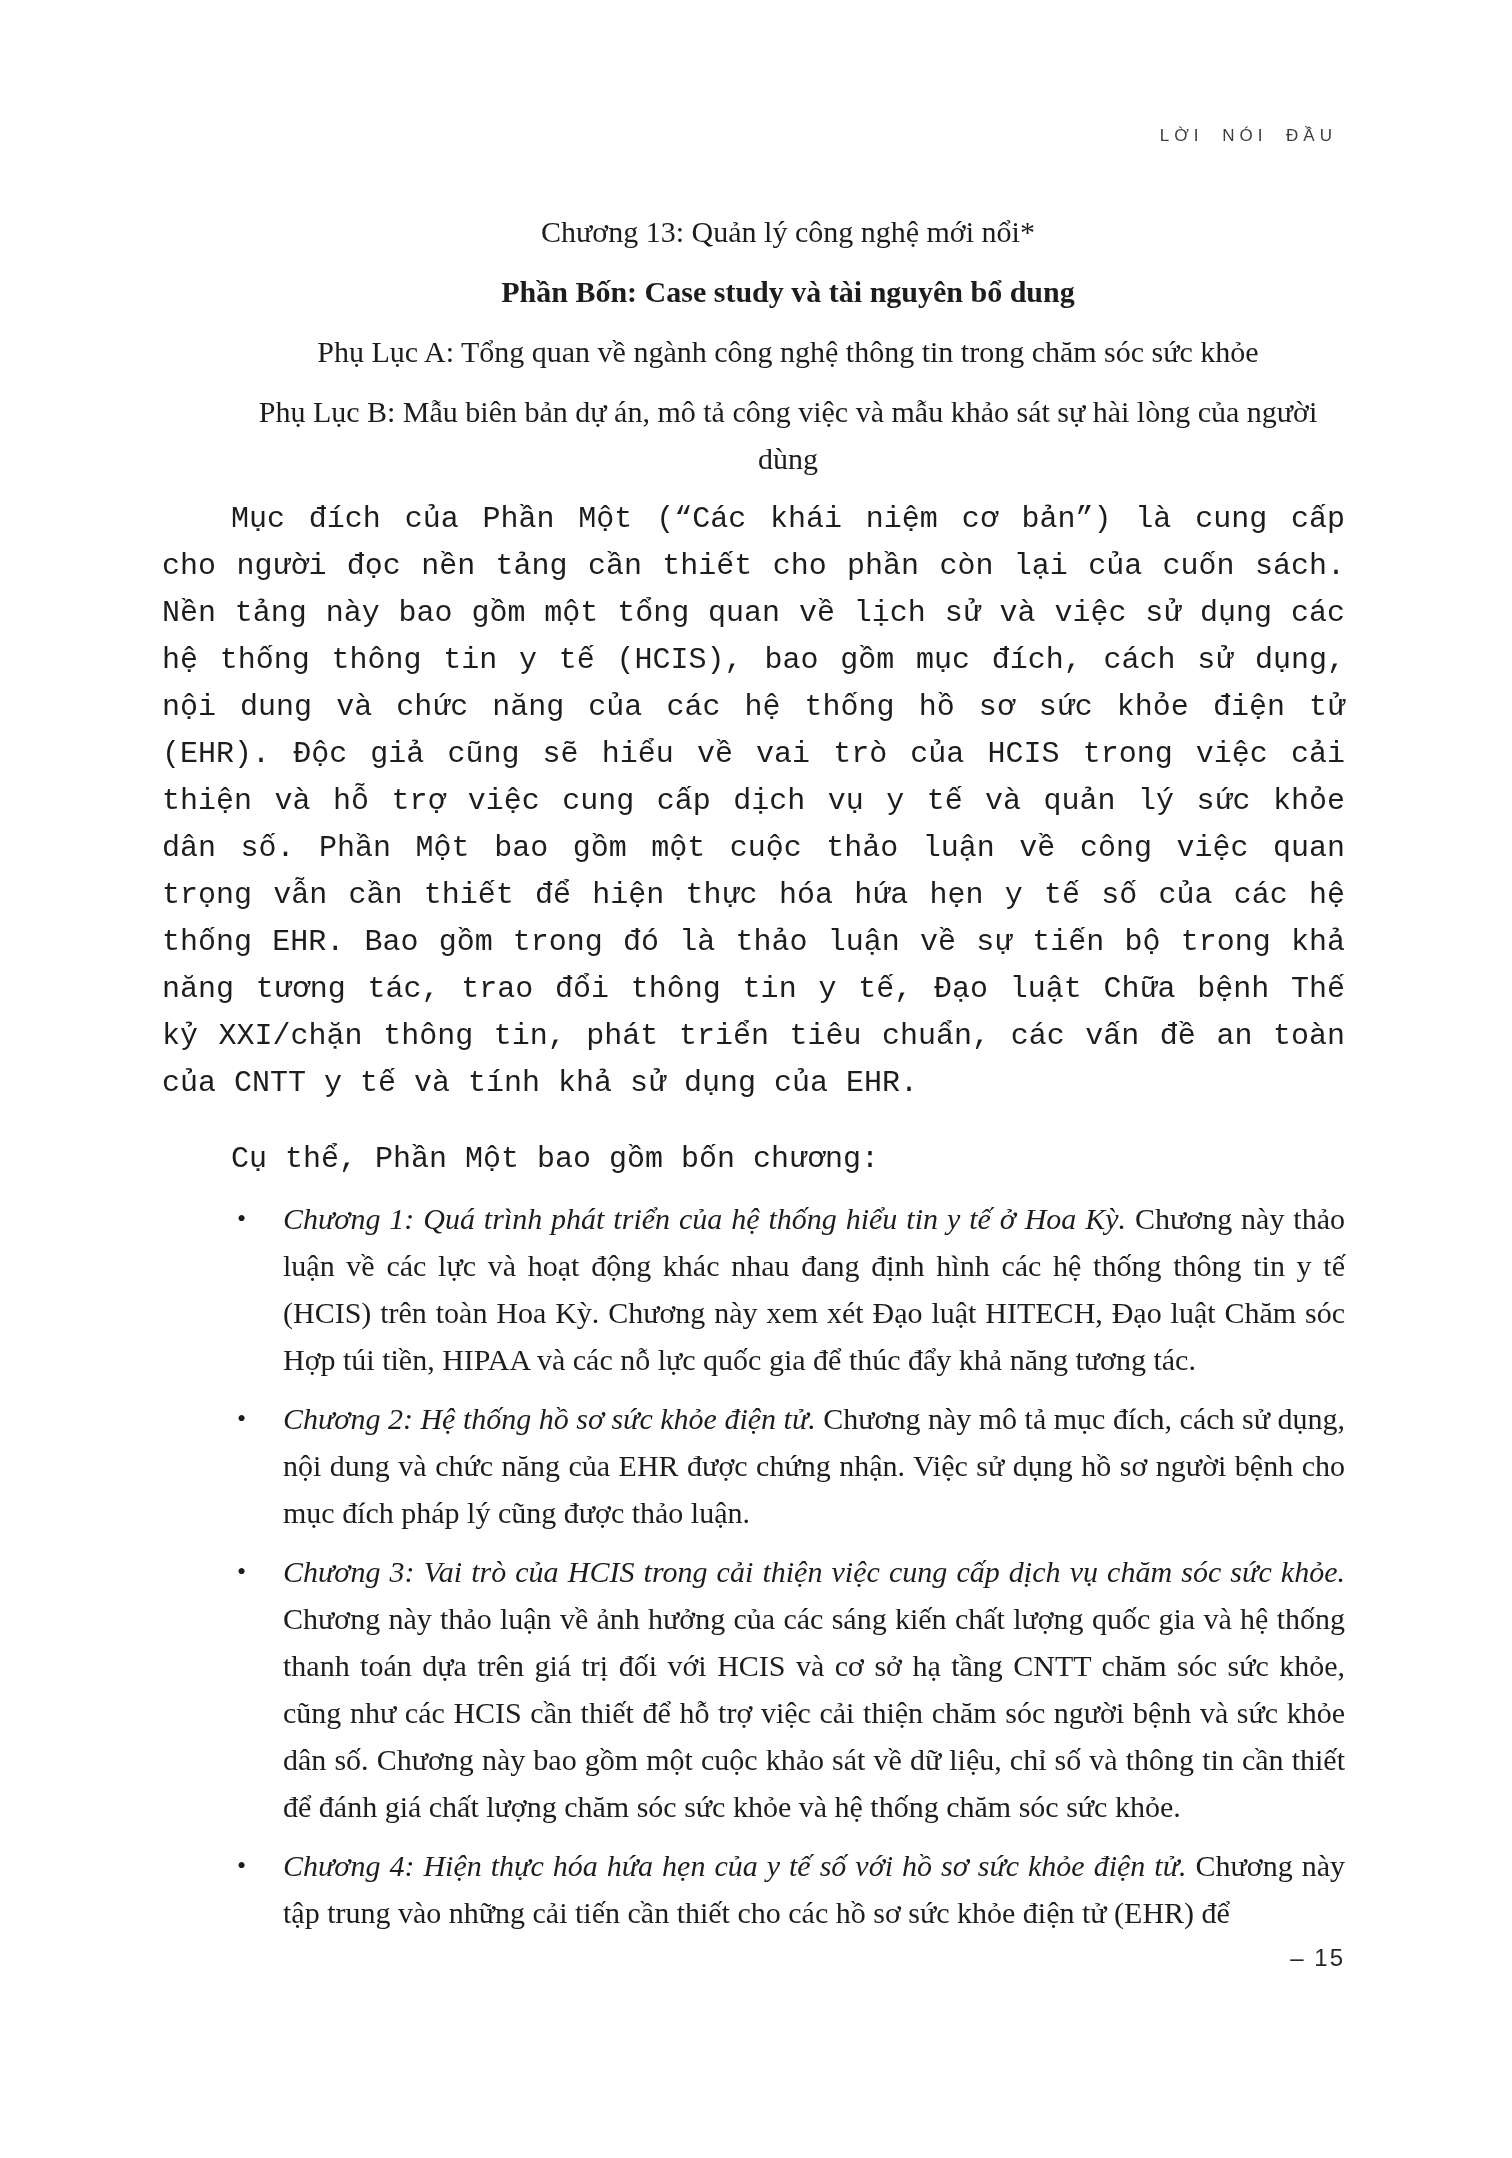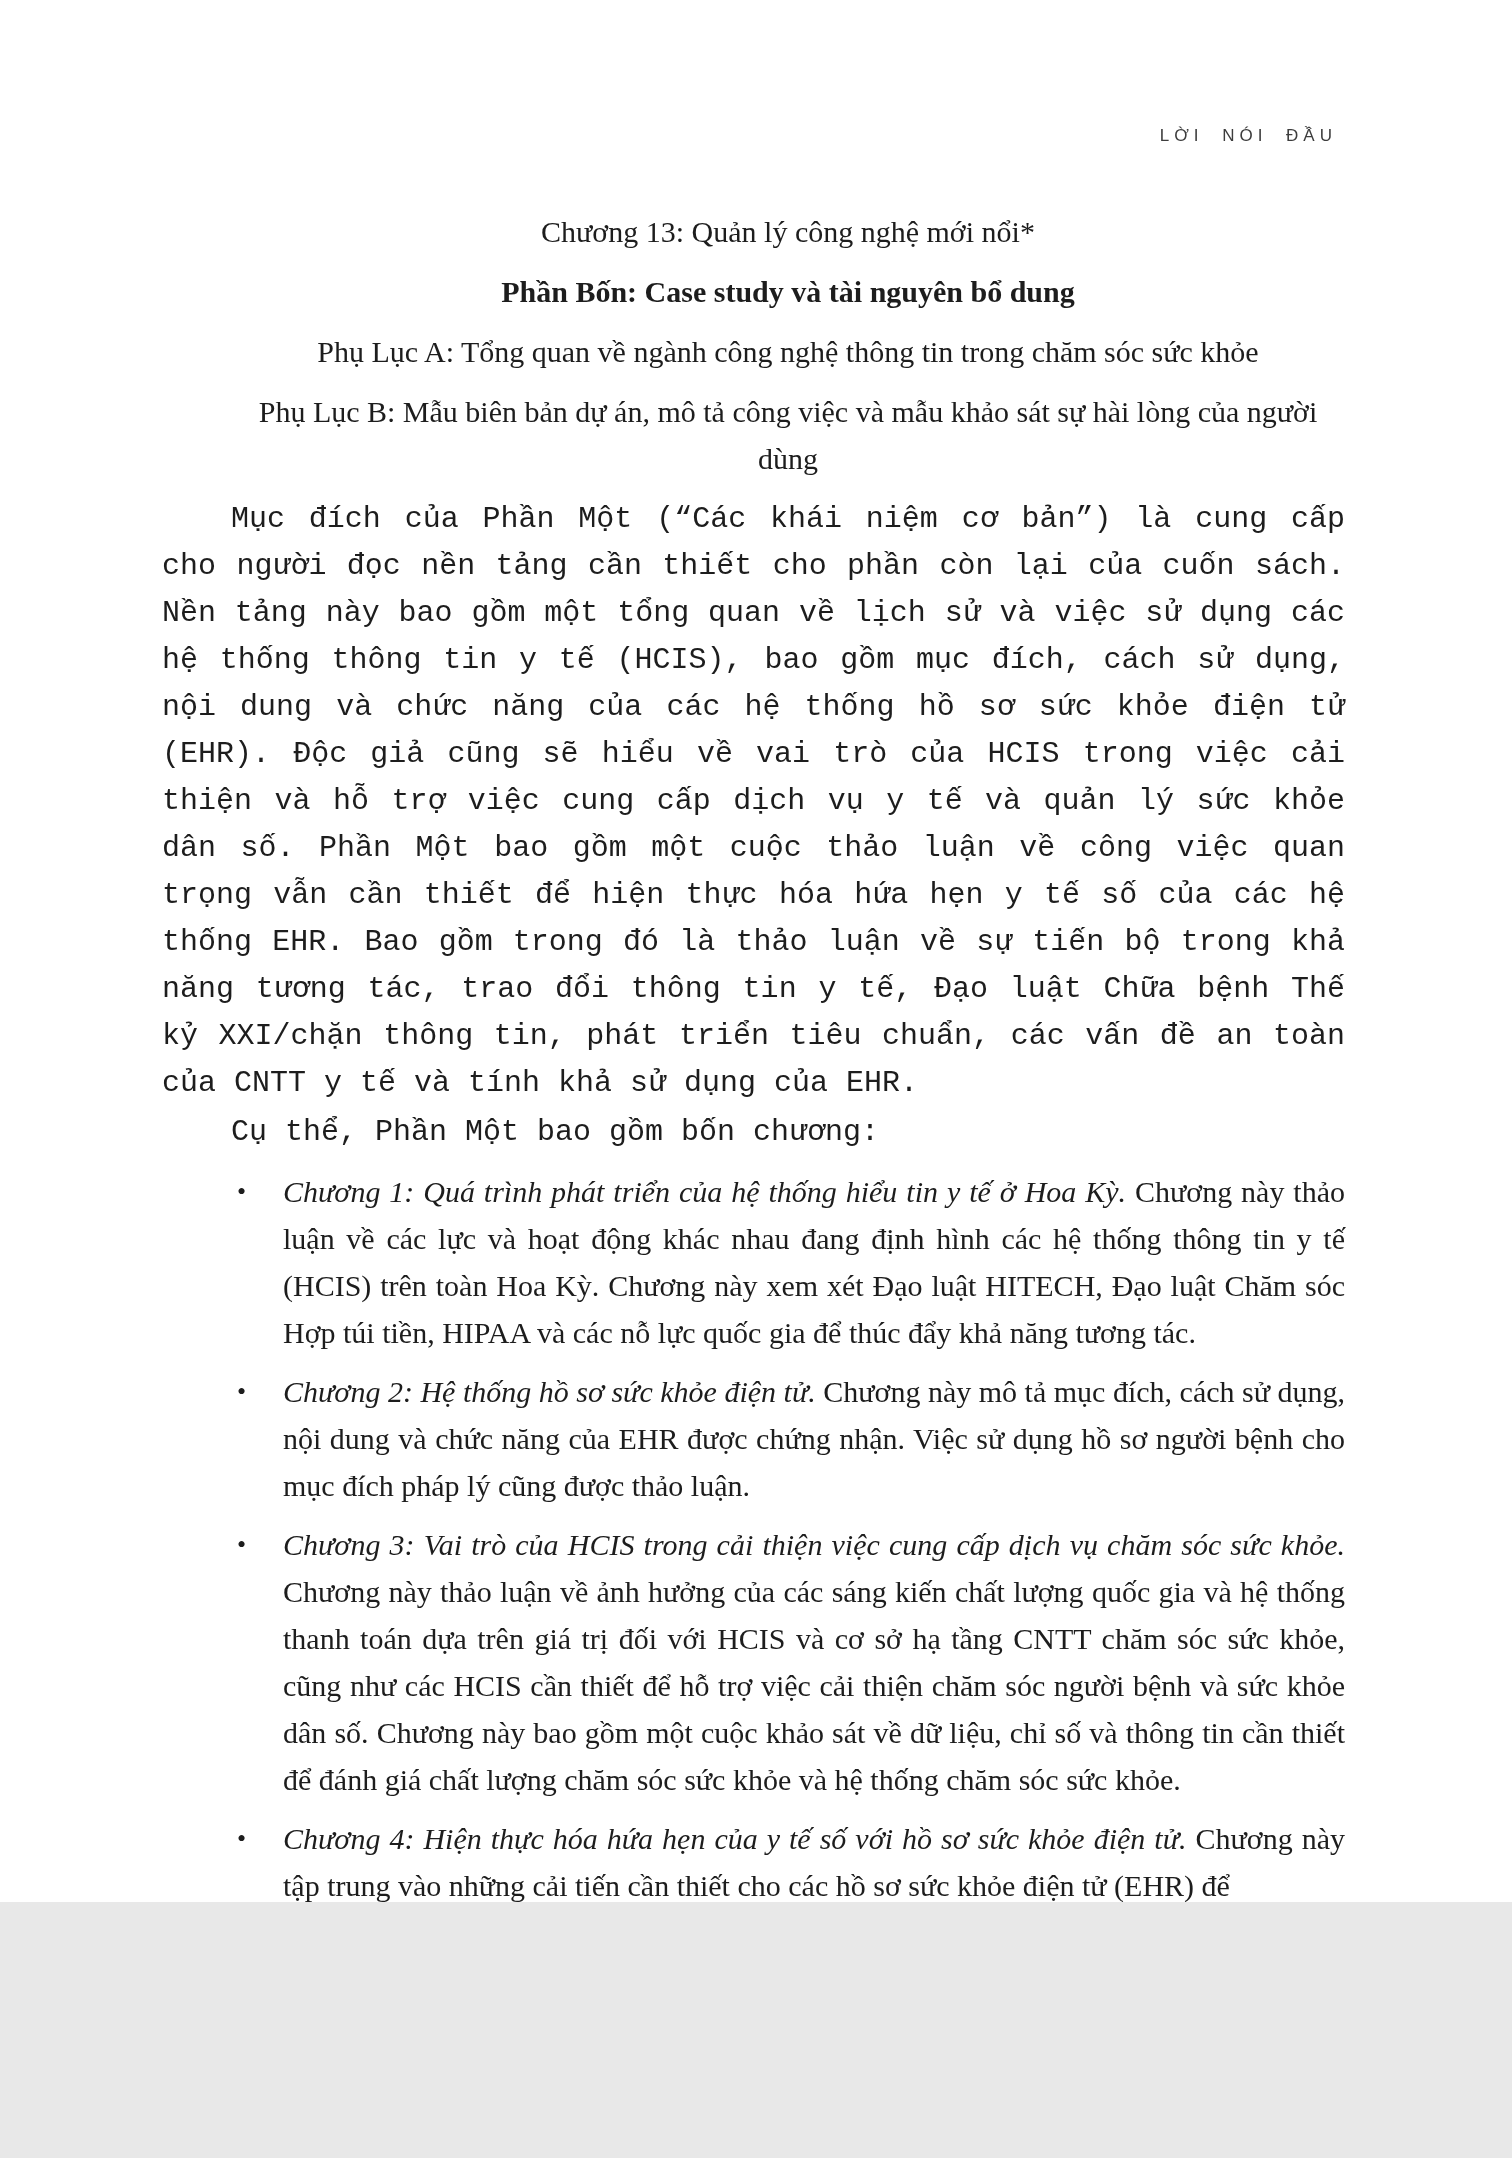--- a/index.html
+++ b/index.html
@@ -3,21 +3,21 @@
 <meta charset="utf-8">
 <style>
   html, body {
     margin: 0;
     padding: 0;
     background: #e8e8e8;
   }
   .page {
     position: relative;
     width: 1512px;
-    height: 1902px;
+    height: 2158px;
     margin: 0 auto;
     background: #ffffff;
     overflow: hidden;
     font-family: "Liberation Serif", "DejaVu Serif", serif;
     color: #1d1d1d;
   }
   .running-header {
     position: absolute;
     top: 126px;
     right: 175px;
@@ -49,21 +49,21 @@
     font-weight: bold;
   }
   
   .para {
     margin: 14px 0 0 0;
     text-align: justify;
     text-indent: 69px;
     font-family: Liberation Mono, monospace;
   }
   .para.intro-list-lead {
-    margin-top: 2px;
+    margin-top: 29px;
   }
   
   .bullets {
     list-style: none;
     margin: 12px 0 0 0;
     padding: 0;
   }
   .bullets li {
     position: relative;
     padding-left: 121px;

